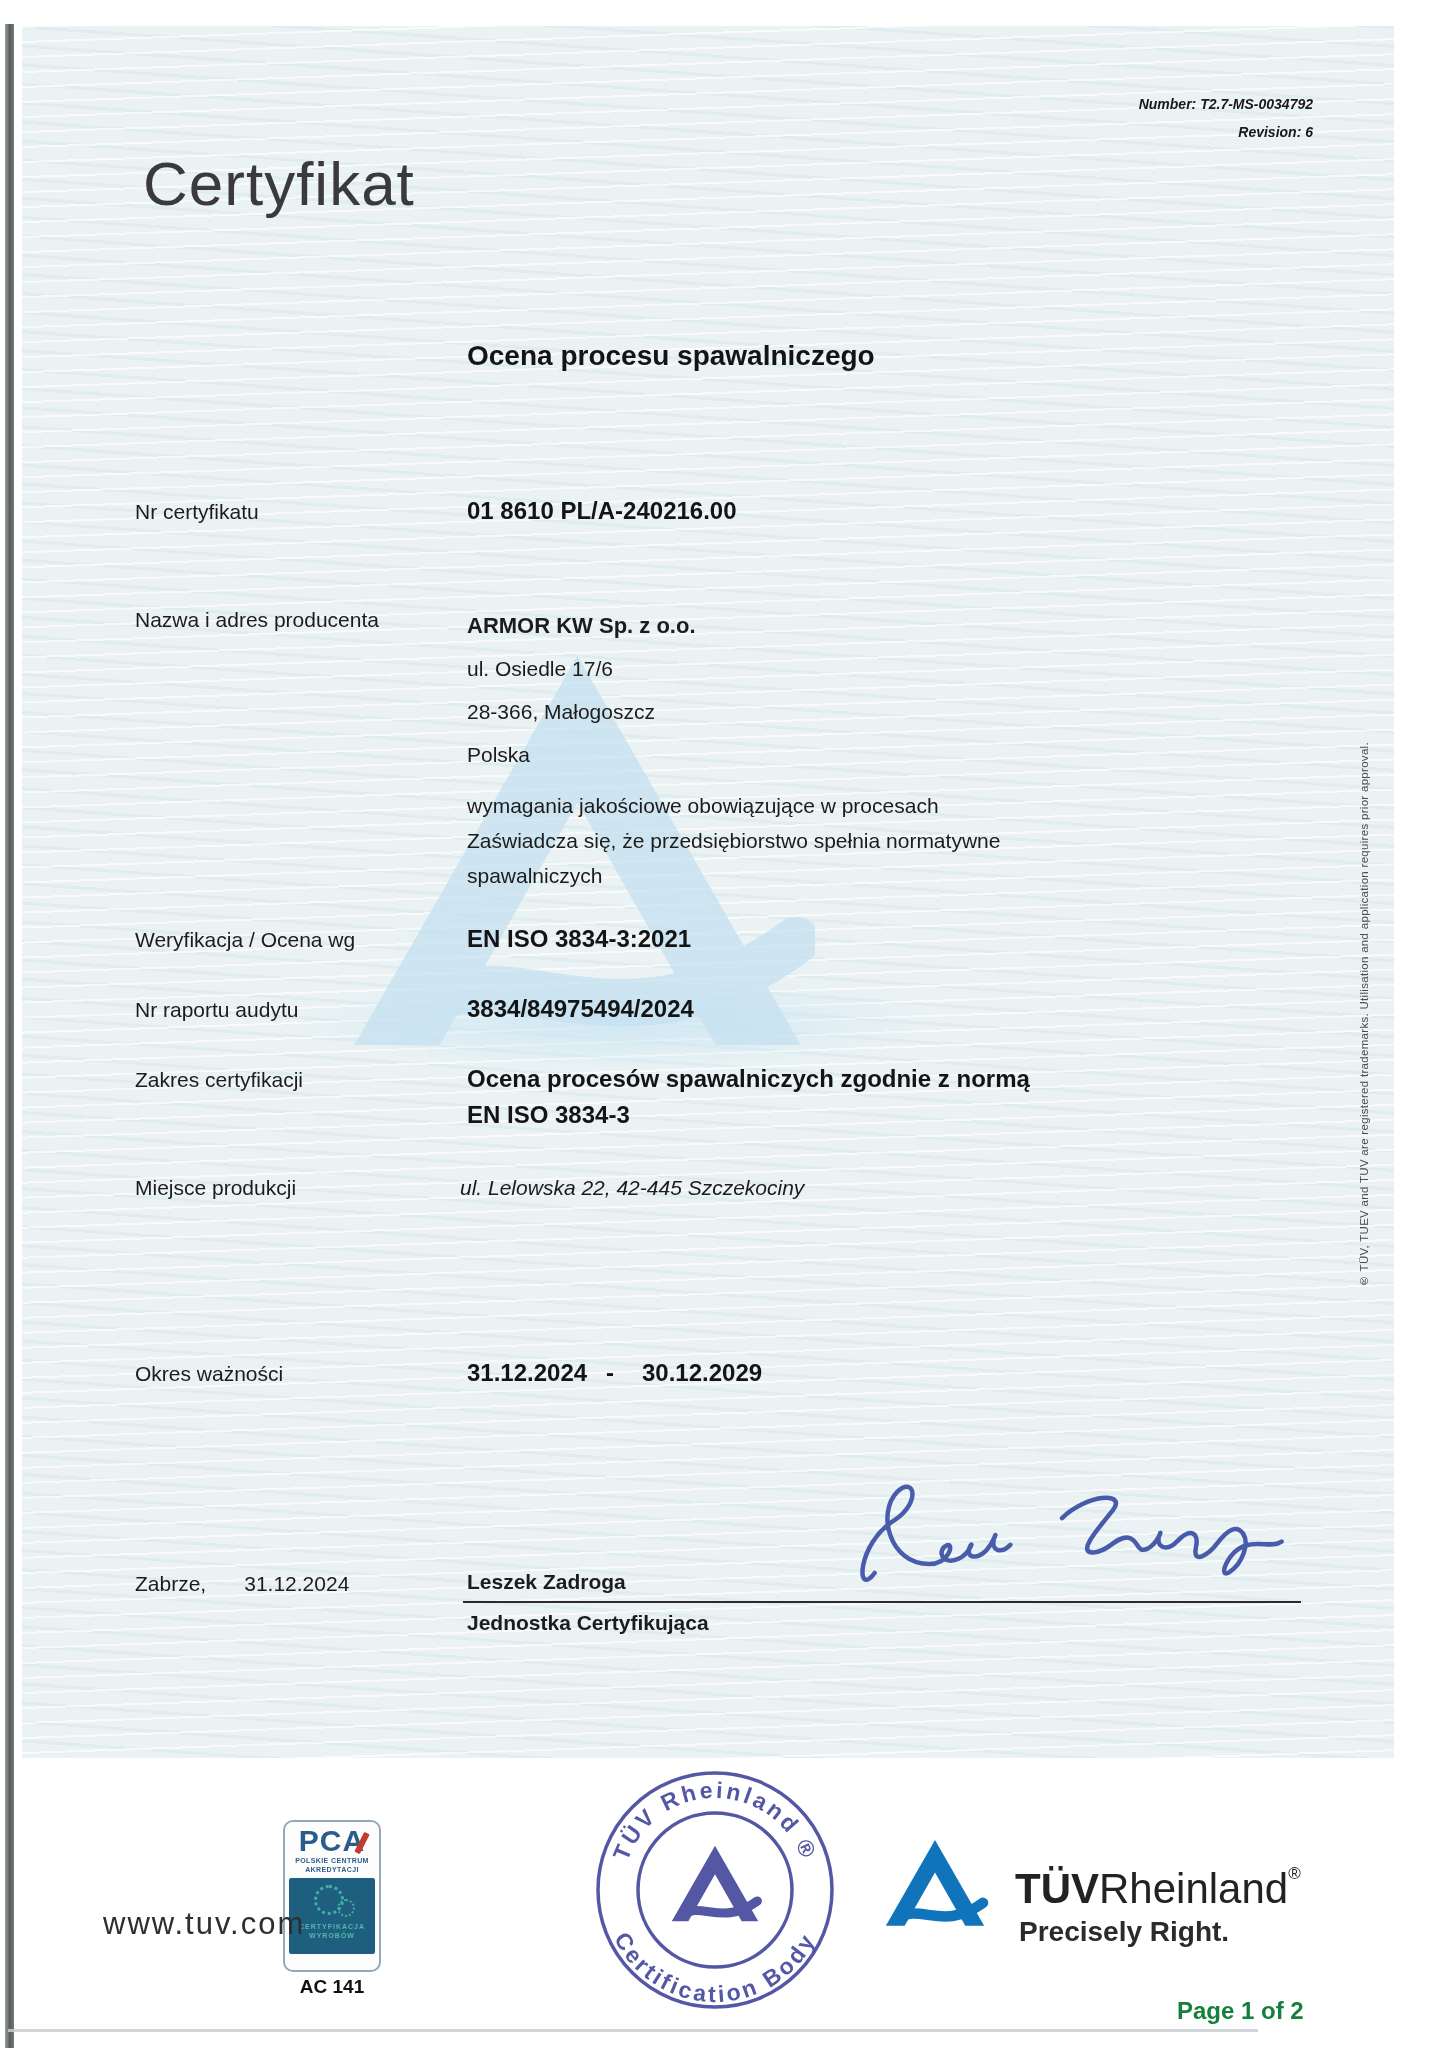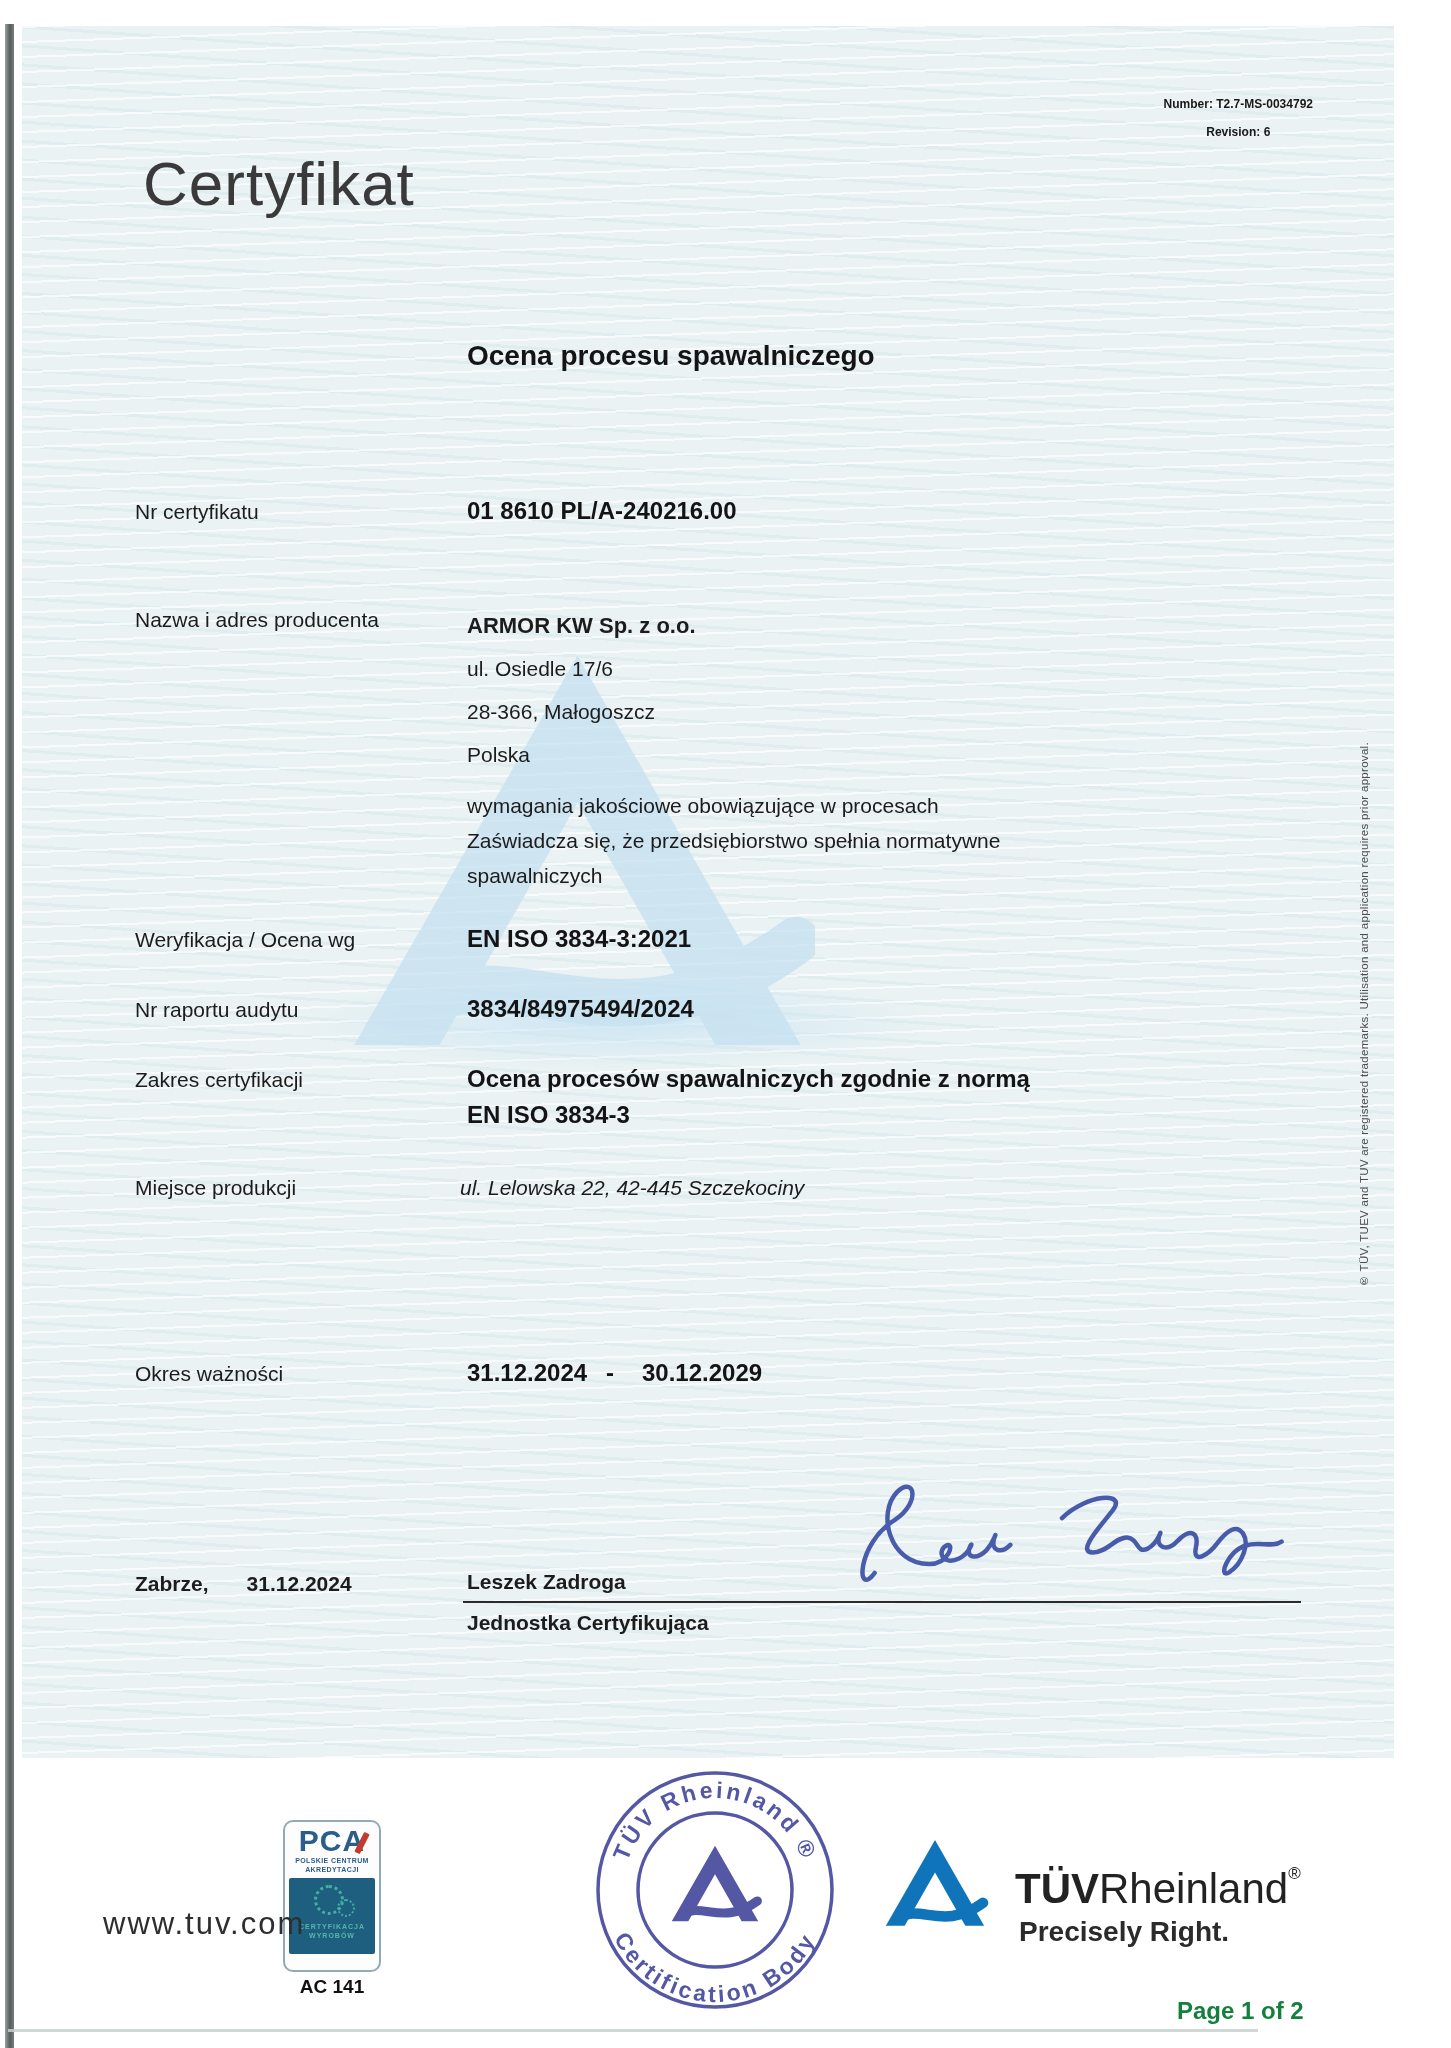--- a/index.html
+++ b/index.html
@@ -12,34 +12,34 @@
   
   .tint{position:absolute;left:22px;top:26px;width:1372px;height:1732px;background-color:#eaf2f3;
         background-image:
           repeating-linear-gradient(178deg, rgba(255,255,255,.65) 0 2px, rgba(255,255,255,0) 2px 15px),
           repeating-linear-gradient(184deg, rgba(205,228,233,.35) 0 3px, rgba(255,255,255,0) 3px 19px);}
   
   .wm-swoosh{position:absolute;left:290px;top:975px;width:650px;height:95px;border-radius:50%;
         background:radial-gradient(ellipse at center,rgba(200,228,244,.8),rgba(200,228,244,0) 70%);}
   .wm-tri{position:absolute;left:340px;top:645px;width:475px;height:420px;opacity:.78;}
   
-  .doc-number{position:absolute;right:138px;top:90px;text-align:center;font-size:12px;font-weight:600;
-        line-height:28px;color:#181818;}
+  .doc-number{position:absolute;right:138px;top:90px;text-align:right;font-size:14px;font-weight:600;
+        line-height:28px;color:#181818;font-style:italic;}
   .title{position:absolute;left:143px;top:148px;font-size:62px;font-weight:500;letter-spacing:1px;color:#3a3a3a;}
   .subtitle{position:absolute;left:467px;top:340px;font-size:28px;font-weight:700;color:#141414;}
   
   .flabel{position:absolute;left:135px;font-size:21px;font-weight:500;color:#1c1c1c;}
   .fvalue{position:absolute;left:467px;font-size:24px;font-weight:700;color:#141414;}
   .fvalue-reg{position:absolute;left:460px;font-size:21px;font-weight:400;color:#1c1c1c;font-style:italic;}
   .addr-line{font-weight:400;font-size:21px;}
   .addr-block{position:absolute;left:467px;top:604px;line-height:43px;font-size:21px;}
   .addr-block .nm{font-weight:700;font-size:22px;}
   .statement{position:absolute;left:467px;top:788px;font-size:21px;line-height:35px;color:#1c1c1c;}
   
-  .signoff-place{position:absolute;left:135px;top:1572px;font-size:21px;font-weight:700;}
+  .signoff-place{position:absolute;left:135px;top:1572px;font-size:21px;font-weight:400;}
   .signoff-place .dt{margin-left:38px;}
   .signer{position:absolute;left:467px;top:1570px;font-size:21px;font-weight:700;}
   .sign-rule{position:absolute;left:463px;top:1601px;width:838px;height:2px;background:#2b2b2b;}
   .signer-role{position:absolute;left:467px;top:1611px;font-size:21px;font-weight:700;}
   .signature{position:absolute;left:848px;top:1462px;width:470px;height:148px;transform:rotate(-3deg);}
   
   .side-note{position:absolute;left:1358px;top:782px;height:505px;writing-mode:vertical-rl;
         transform:rotate(180deg);font-size:11.5px;color:#4d4d4d;letter-spacing:.3px;white-space:nowrap;}
   
   .website{position:absolute;left:103px;top:1906px;font-size:31px;font-weight:500;letter-spacing:2px;color:#2e2e2e;z-index:5;}

